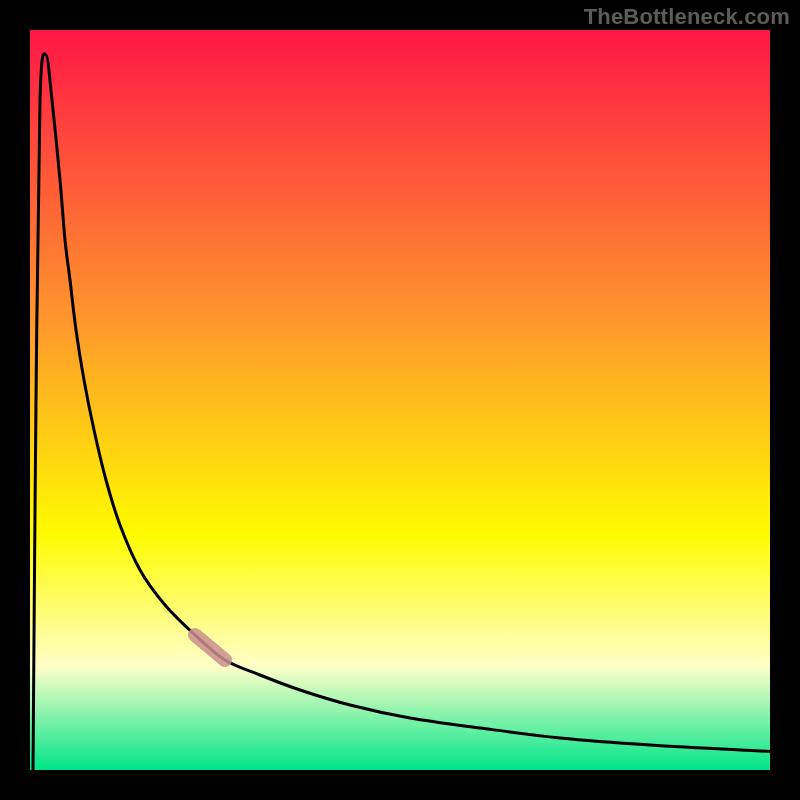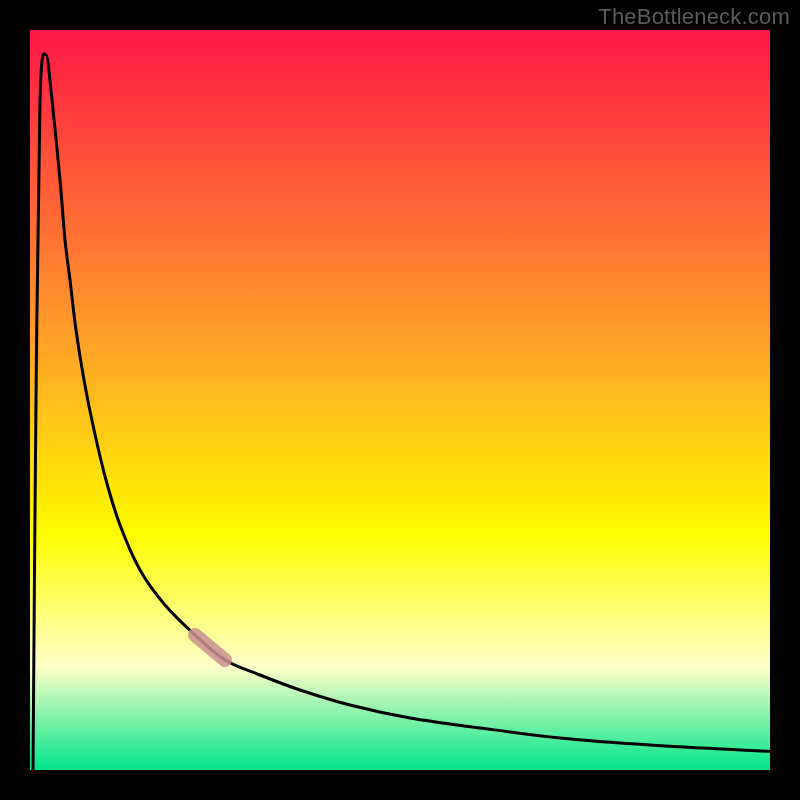--- a/index.html
+++ b/index.html
@@ -15,21 +15,21 @@
     position: relative;
     width: 800px;
     height: 800px;
   }
   .watermark {
     position: absolute;
     top: 4px;
     right: 10px;
     color: #5c5c5c;
     font-size: 22px;
-    font-weight: 400;
+    font-weight: 700;
     letter-spacing: 0.2px;
     user-select: none;
     margin-left: 29px;
   }
   svg {
     display: block;
   }
 </style>
 </head>
 <body>

